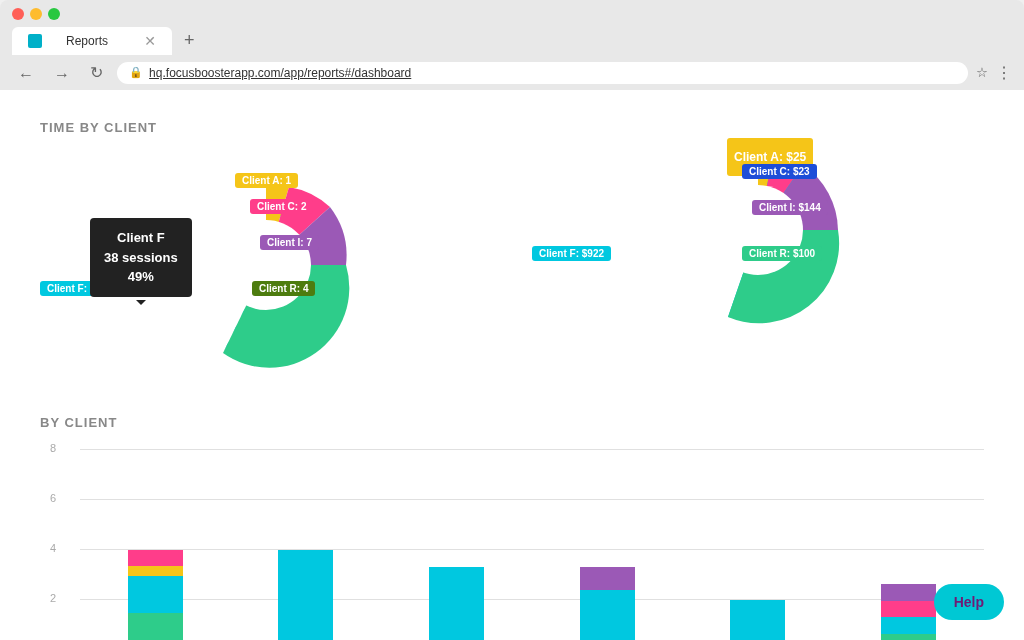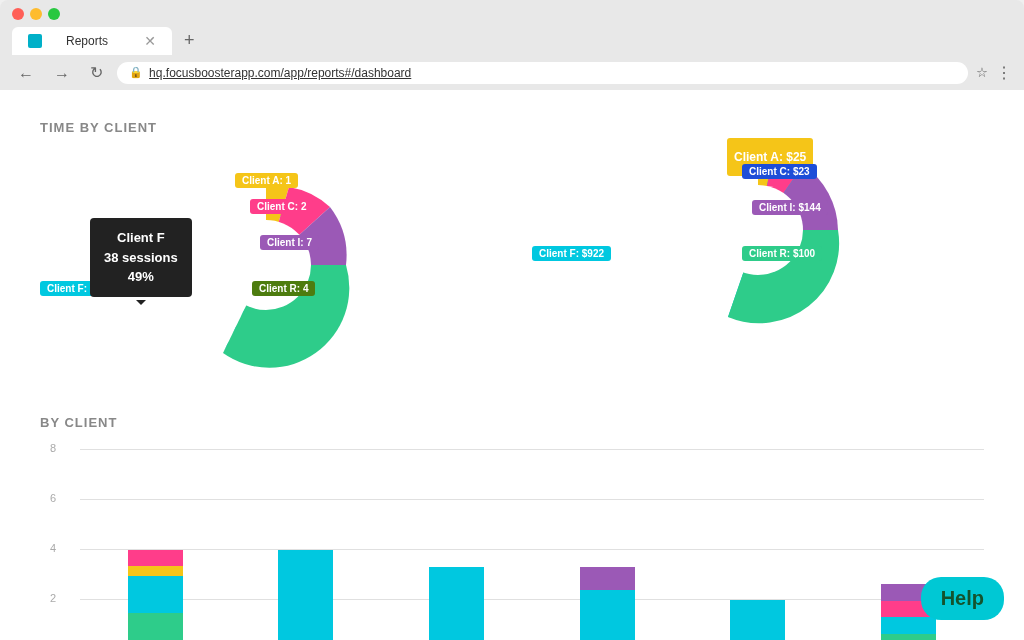--- a/index.html
+++ b/index.html
@@ -41,21 +41,21 @@
 
     
     .donut-tooltip { position: absolute; left: 50px; top: 50%; transform: translateY(-60%); background: #222; color: white; padding: 10px 14px; border-radius: 4px; font-size: 13px; font-weight: 600; text-align: center; line-height: 1.5; z-index: 10; }
     .donut-tooltip::after { content: ''; position: absolute; bottom: -8px; left: 50%; transform: translateX(-50%); border: 5px solid transparent; border-top-color: #222; border-bottom: none; }
 
     
     .bar-chart-section { margin-top: 10px; }
     .bar-chart-title { font-size: 13px; font-weight: 700; color: #888; letter-spacing: 1px; text-transform: uppercase; margin-bottom: 20px; }
 
     
-    .help-btn { position: fixed; bottom: 20px; right: 20px; background: #00c8d4; color: #14532d; border: none; border-radius: 20px; padding: 10px 20px; font-size: 20px; font-weight: 600; cursor: pointer; }
+    .help-btn { position: fixed; bottom: 20px; right: 20px; background: #00c8d4; color: #701a75; border: none; border-radius: 20px; padding: 10px 20px; font-size: 14px; font-weight: 600; cursor: pointer; }
   </style>
 </head>
 <body>
 
 <div class="browser-chrome">
   <div class="traffic-lights">
     <div class="traffic-light tl-red"></div>
     <div class="traffic-light tl-yellow"></div>
     <div class="traffic-light tl-green"></div>
   </div>

